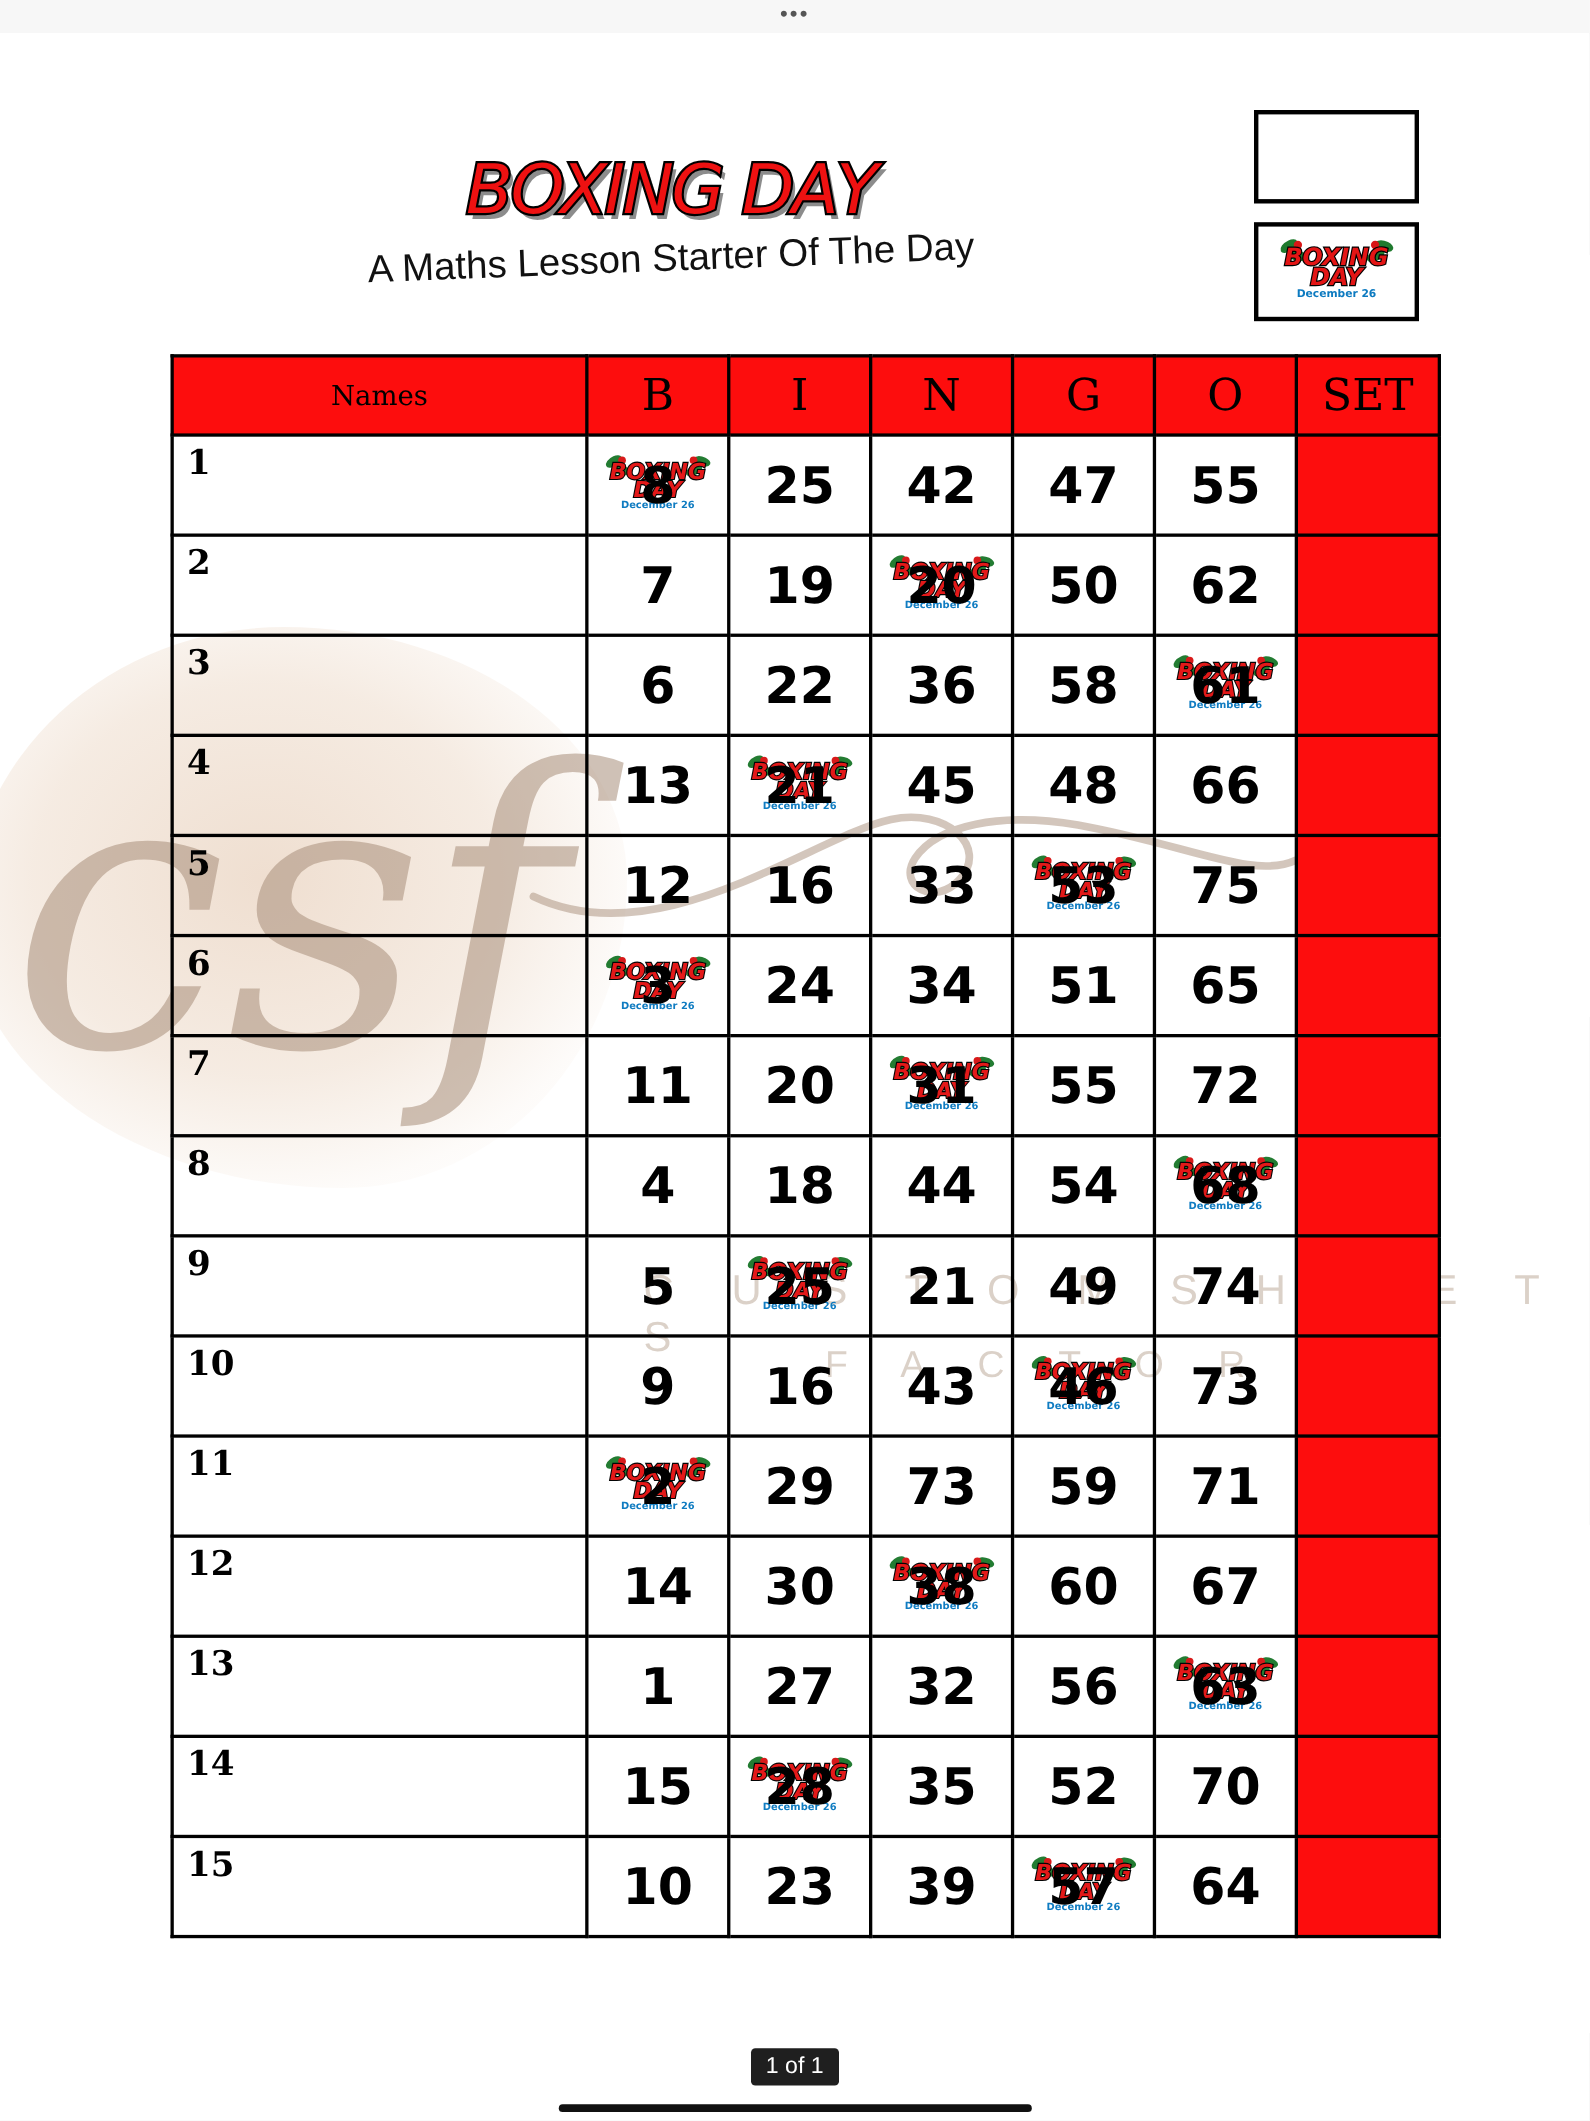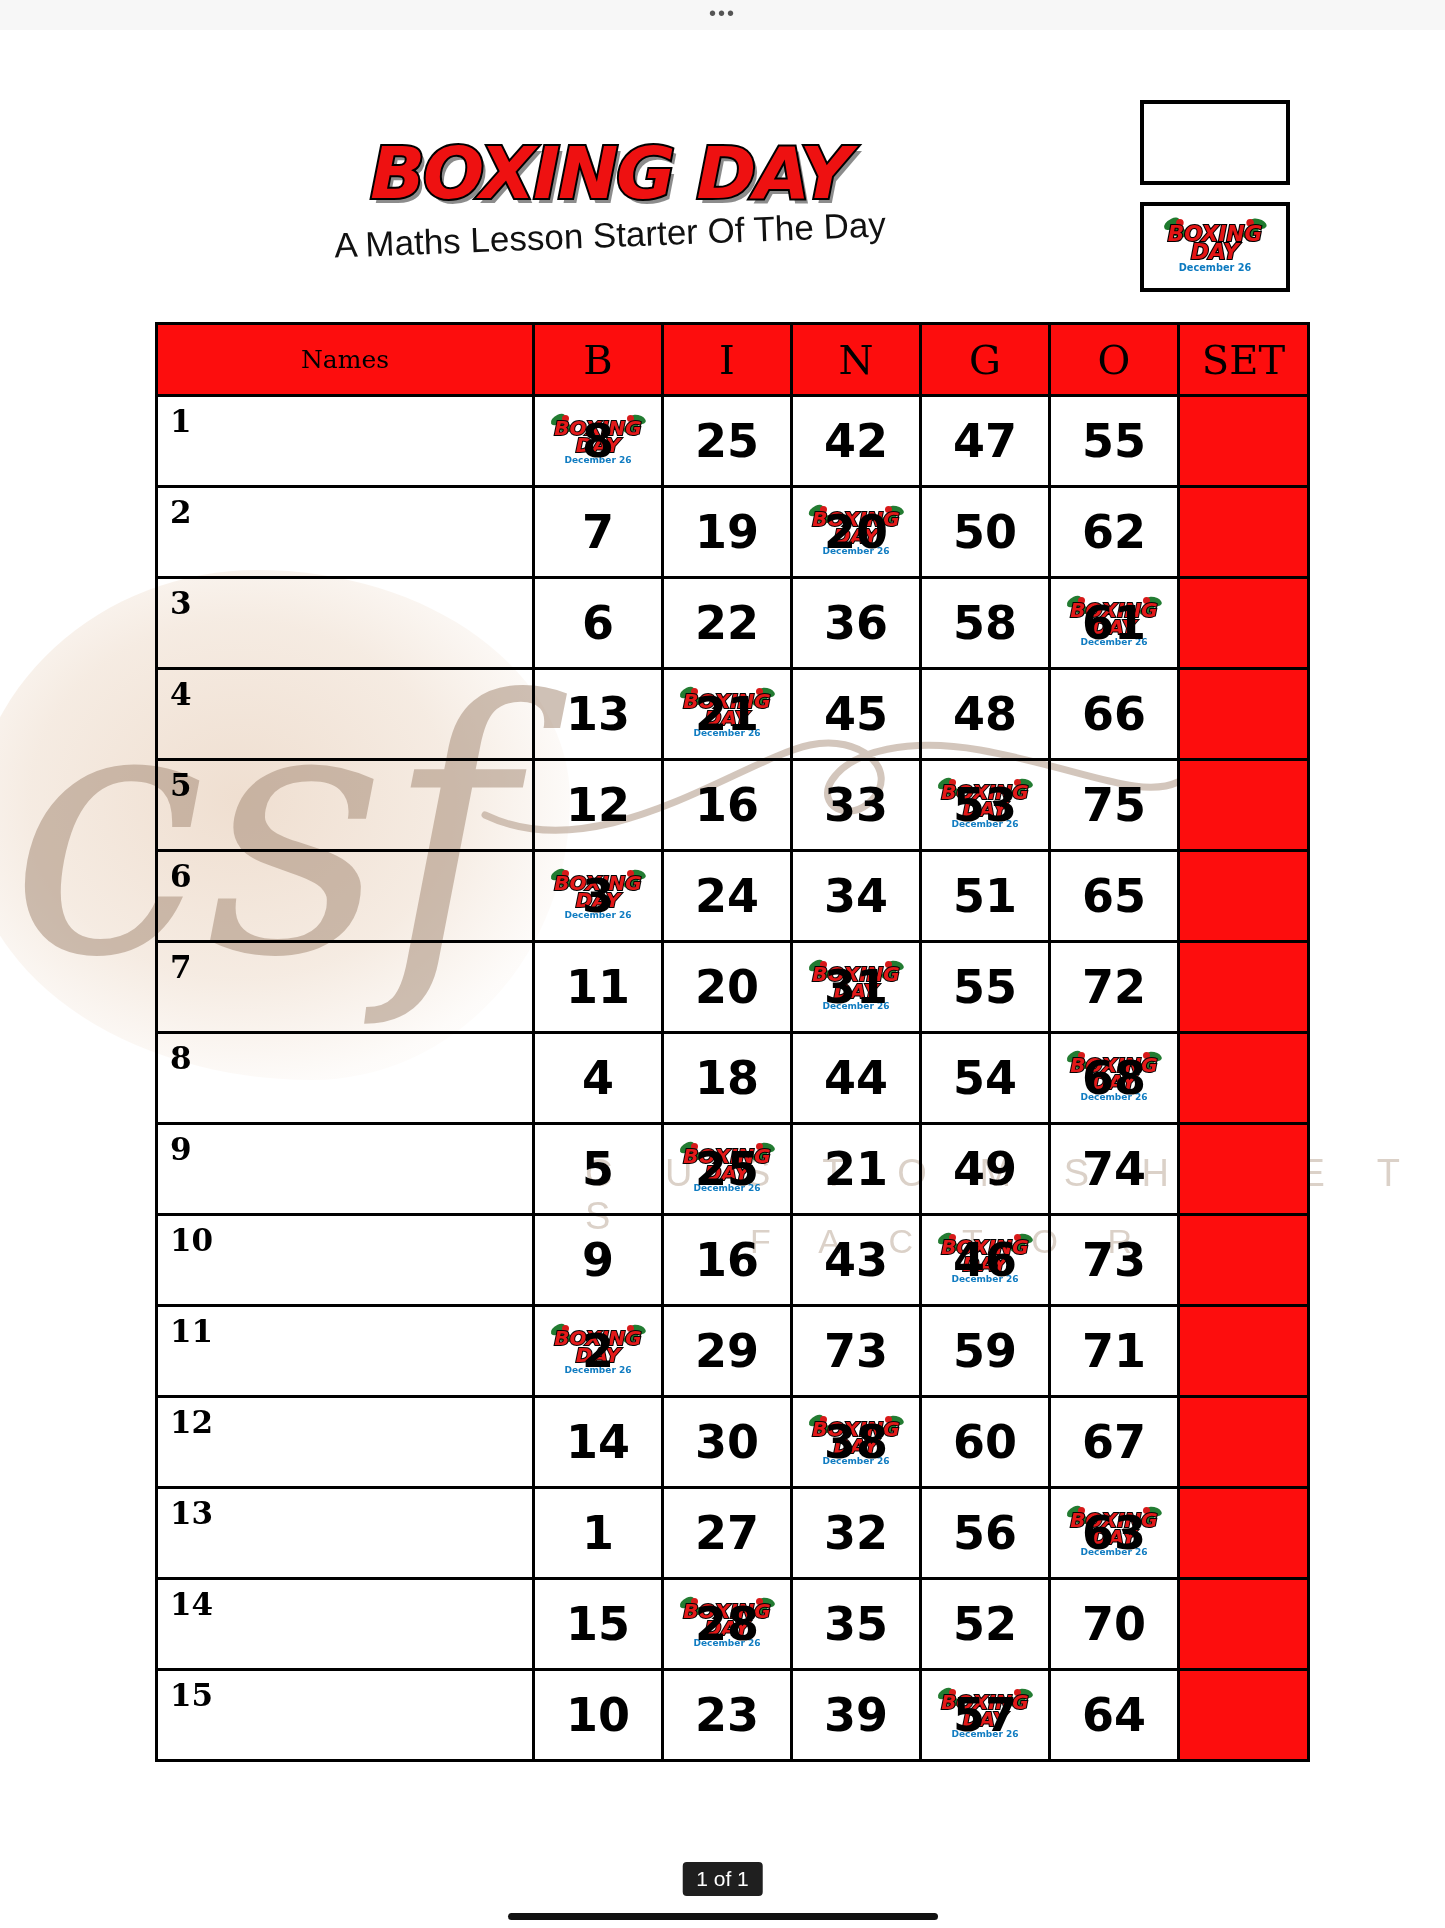--- a/index.html
+++ b/index.html
@@ -108,23 +108,23 @@
     position: absolute;
     left: 215px;
     top: 95px;
     width: 790px;
     height: 150px;
     text-align: center;
     pointer-events: none;
   }
   .title-main {
     font-family: "DejaVu Sans", sans-serif;
-    font-weight: bold;
+    font-weight: normal;
     font-style: italic;
-    font-size: 72px;
+    font-size: 62px;
     line-height: 96px;
     letter-spacing: -2px;
     color: #ee1111;
     -webkit-text-stroke: 4px #000;
     paint-order: stroke fill;
     text-shadow: 4px 5px 0 rgba(0,0,0,0.45);
   }
   .title-sub {
     font-family: "Liberation Sans", sans-serif;
     font-size: 35px;

